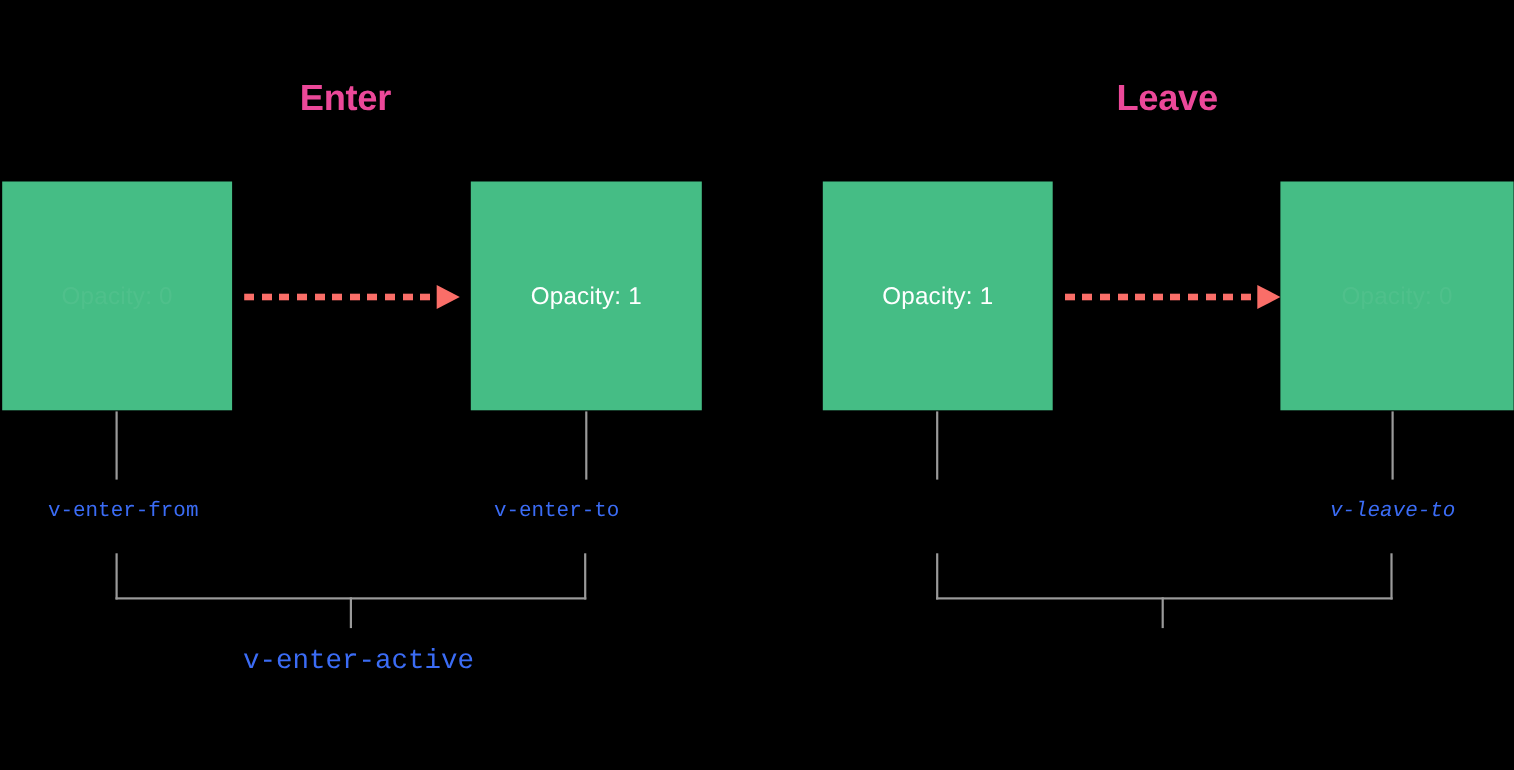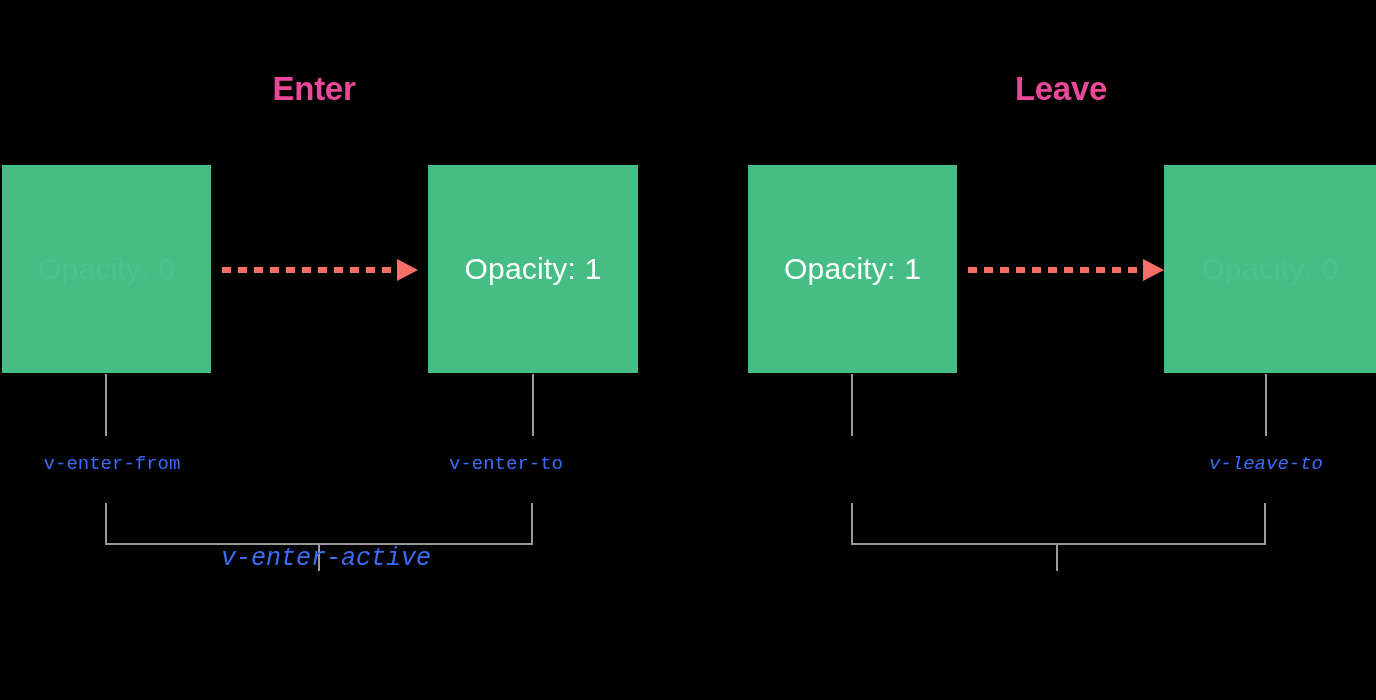--- a/index.html
+++ b/index.html
@@ -38,21 +38,21 @@
     position: absolute;
     top: 165px;
     height: 208px;
     background: #45bd85;
     display: flex;
     align-items: center;
     justify-content: center;
   }
   .state-box .box-label {
     font-family: "Liberation Sans", sans-serif;
-    font-size: 30px;
+    font-size: 22px;
     color: #ffffff;
     white-space: nowrap;
     letter-spacing: 0.2px;
   }
   .state-box.faded .box-label {
     color: rgba(255, 255, 255, 0.055);
   }
 
   
   .arrow {
@@ -131,21 +131,21 @@
   <div class="vline" style="left:532px; top:374px; height:62px;"></div>
 
   <div class="code-label" style="left:112px; top:453px;">v-enter-from</div>
   <div class="code-label" style="left:506px; top:453px;">v-enter-to</div>
 
   <div class="vline" style="left:105px; top:503px; height:42px;"></div>
   <div class="vline" style="left:531px; top:503px; height:42px;"></div>
   <div class="hline" style="left:105px; top:543px; width:428px;"></div>
   <div class="vline" style="left:318px; top:543px; height:28px;"></div>
 
-  <div class="code-label active-label" style="left:326px; top:544px;font-style:italic;">v-enter-active</div>
+  <div class="code-label active-label" style="left:326px; top:586px;">v-enter-active</div>
 
   <div class="section-title" style="left:1061px; top:70px;">Leave</div>
 
   <div class="state-box" style="left:748px; width:209px;">
     <span class="box-label">Opacity: 1</span>
   </div>
 
   <div class="arrow" style="left:968px; width:196px;">
     <div class="shaft" style="width:176px;"></div>
     <div class="head" style="left:175px;"></div>

